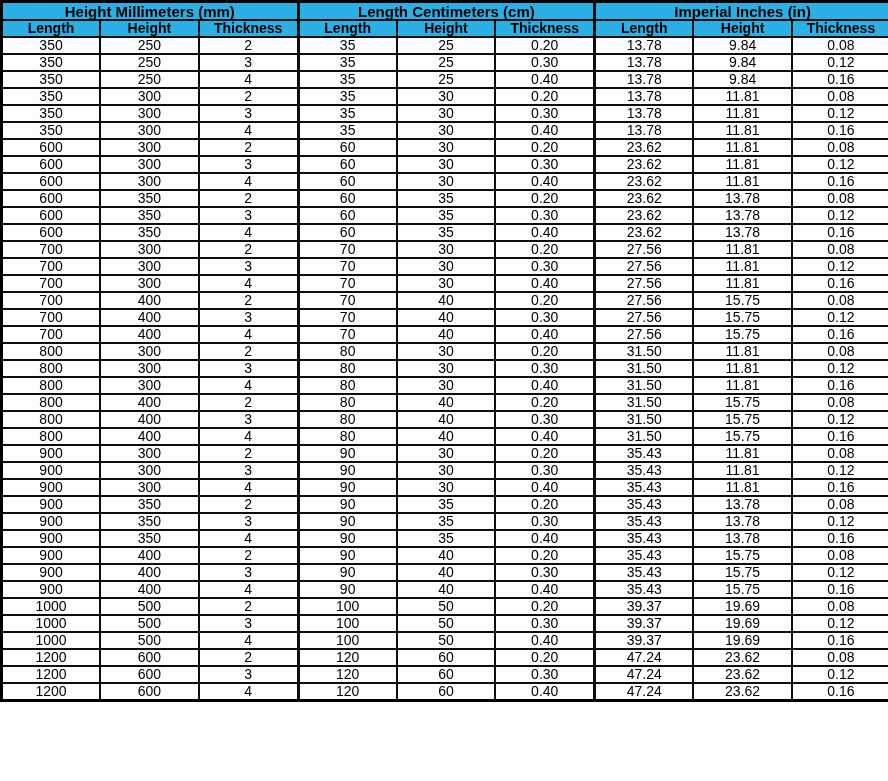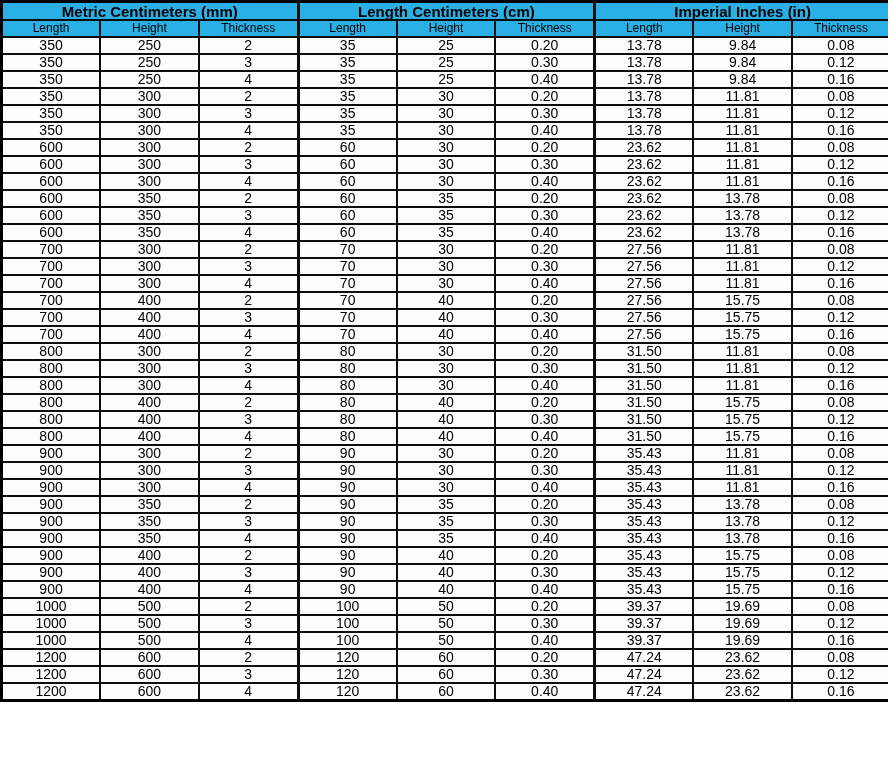--- a/index.html
+++ b/index.html
@@ -31,22 +31,22 @@
   }
   thead th {
     background: #2BB0E5;
   }
   tr.group-row th {
     font-weight: bold;
     font-size: 15px;
     height: 16px;
   }
   tr.sub-row th {
-    font-weight: normal;
-    font-size: 12px;
+    font-weight: bold;
+    font-size: 14px;
   }
   tbody td {
     background: #fdfdfd;
   }
   .group-end {
     border-right-width: 3px;
   }
 </style>
 </head>
 <body>
@@ -59,21 +59,21 @@
         <col style="width:99.4px">
       <col style="width:98.6px">
         <col style="width:98.6px">
         <col style="width:99.4px">
       <col style="width:98.6px">
         <col style="width:98.6px">
         <col style="width:98.6px">
     </colgroup>
     <thead>
       <tr class="group-row">
-        <th colspan="3" class="group-end">Metric Centimeters (mm)</th>
+        <th colspan="3" class="group-end">Height Millimeters (mm)</th>
         <th colspan="3" class="group-end">Length Centimeters (cm)</th>
         <th colspan="3">Imperial Inches (in)</th>
       </tr>
       <tr class="sub-row">
         <th>Length</th>
         <th>Height</th>
         <th class="group-end">Thickness</th>
         <th>Length</th>
         <th>Height</th>
         <th class="group-end">Thickness</th>

